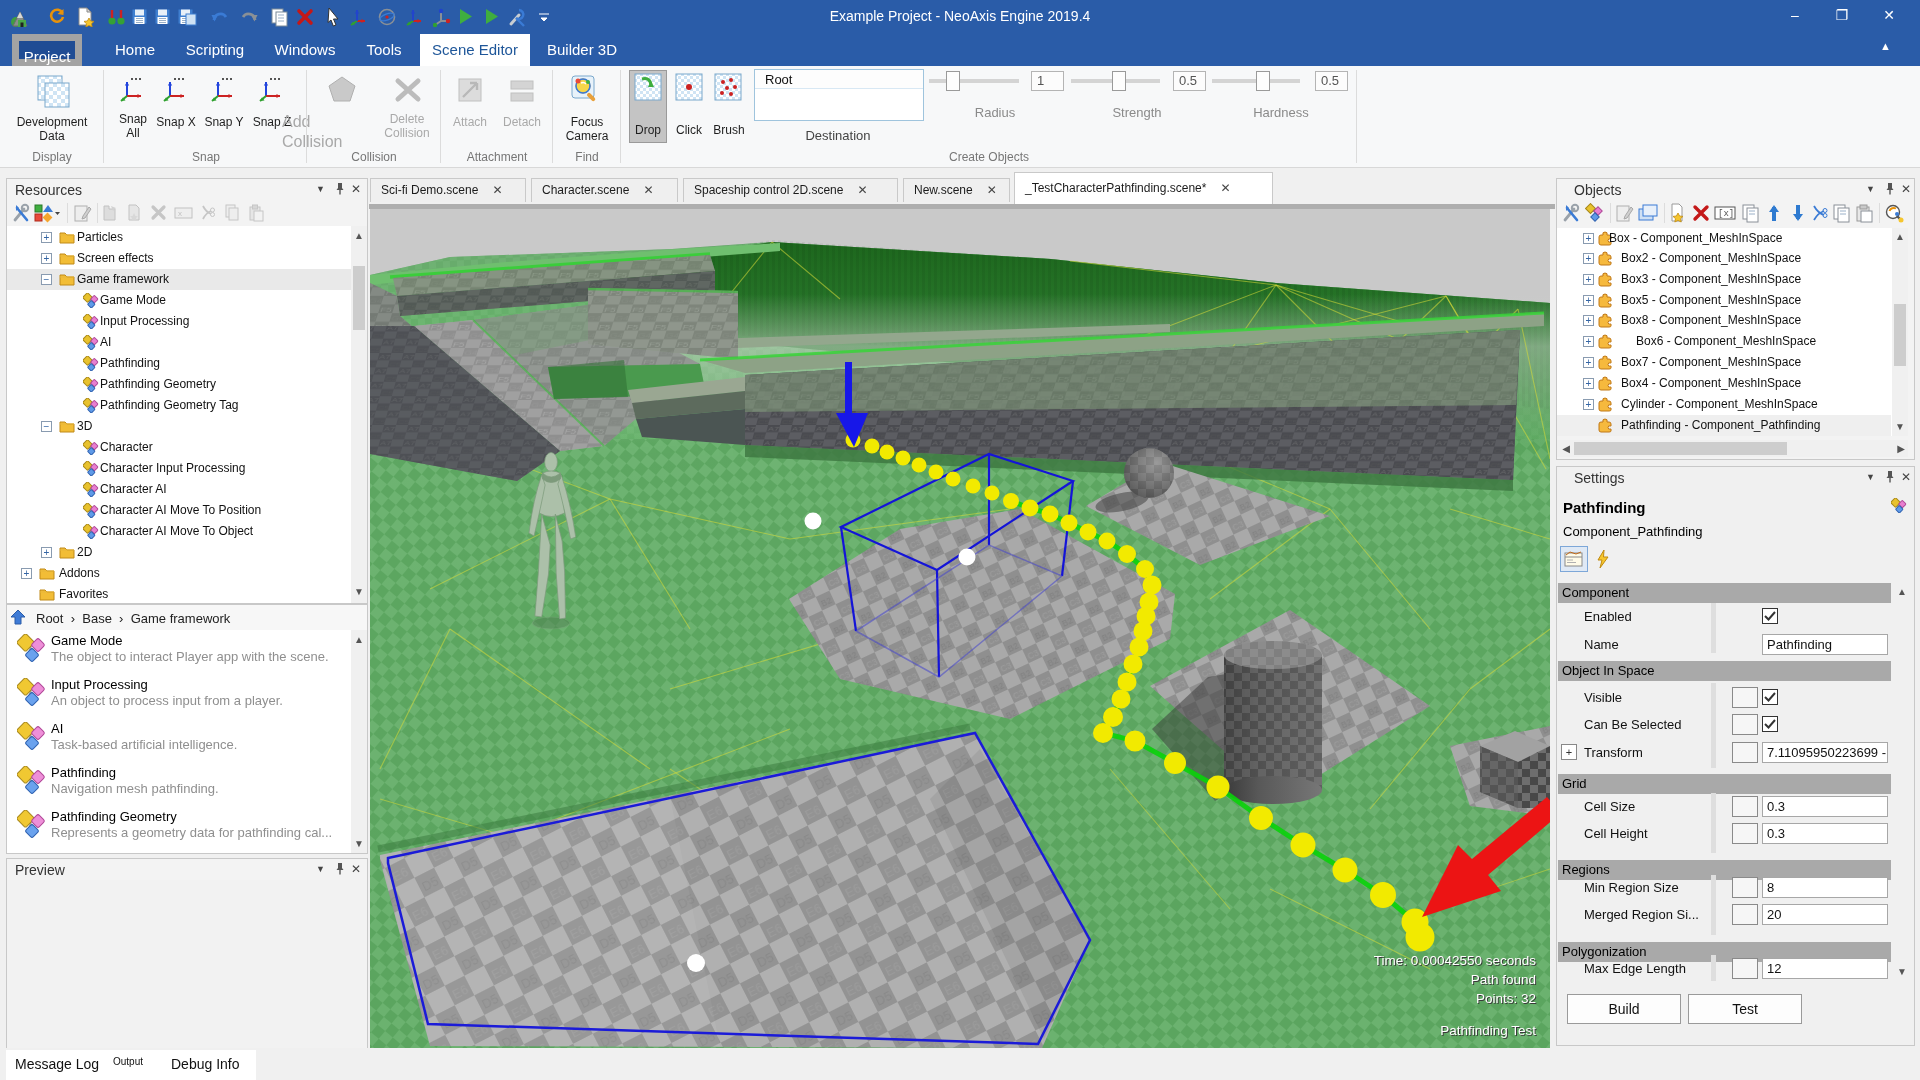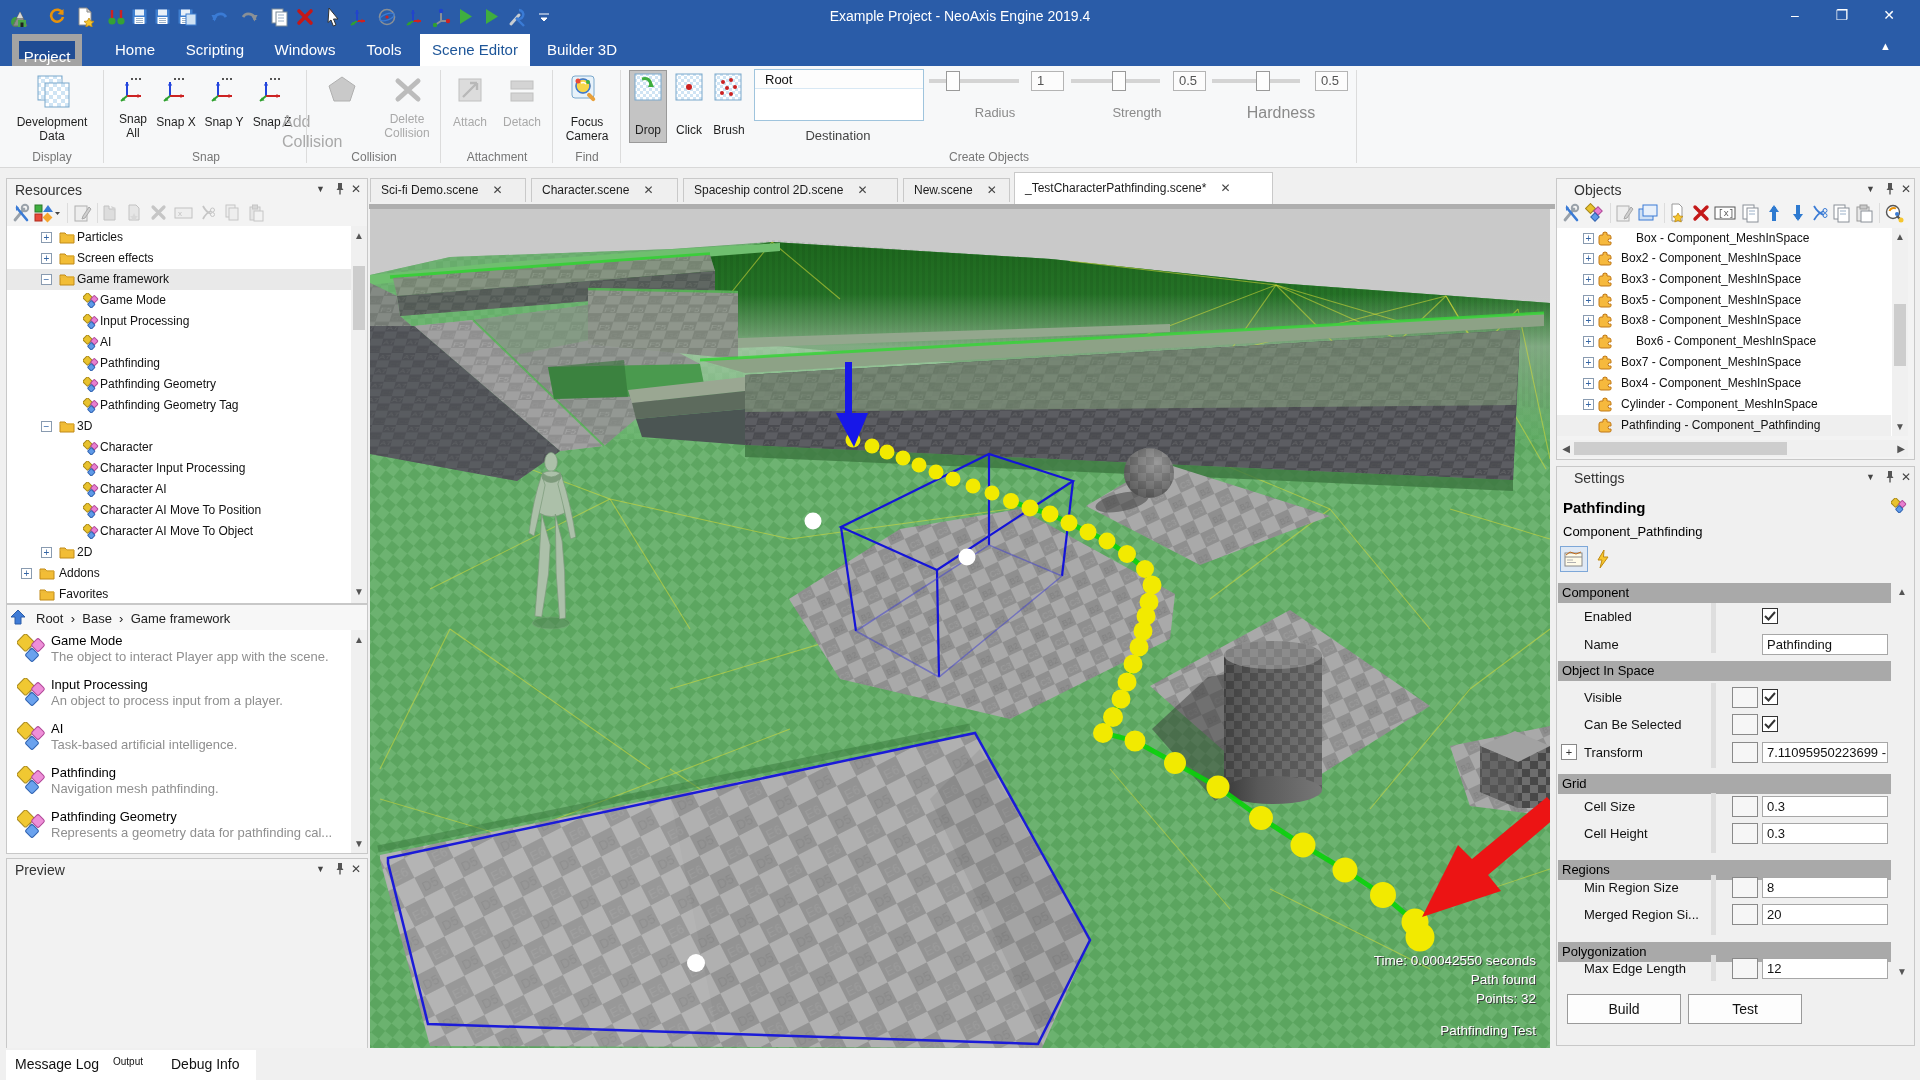--- a/index.html
+++ b/index.html
@@ -265,21 +265,21 @@
 <div class="abs" style="left:946px;top:5px;width:14px;height:20px;background:#fdfdfd;border:1px solid #9a9a9a"></div>
 <div class="abs" style="left:1031px;top:5px;width:33px;height:20px;background:#fcfcfc;border:1px solid #b4b4b4;font-size:13px;color:#555;padding-left:5px;line-height:18px">1</div>
 <div class="abs" style="left:995px;top:40px;width:120px;margin-left:-60px;text-align:center;font-size:13px;color:#8a8a8a;line-height:14px">Radius</div>
 <div class="abs" style="left:1071px;top:13px;width:89px;height:4px;background:#d4d4d4"></div>
 <div class="abs" style="left:1112px;top:5px;width:14px;height:20px;background:#fdfdfd;border:1px solid #9a9a9a"></div>
 <div class="abs" style="left:1173px;top:5px;width:33px;height:20px;background:#fcfcfc;border:1px solid #b4b4b4;font-size:13px;color:#555;padding-left:5px;line-height:18px">0.5</div>
 <div class="abs" style="left:1137px;top:40px;width:120px;margin-left:-60px;text-align:center;font-size:13px;color:#8a8a8a;line-height:14px">Strength</div>
 <div class="abs" style="left:1212px;top:13px;width:88px;height:4px;background:#d4d4d4"></div>
 <div class="abs" style="left:1256px;top:5px;width:14px;height:20px;background:#fdfdfd;border:1px solid #9a9a9a"></div>
 <div class="abs" style="left:1315px;top:5px;width:33px;height:20px;background:#fcfcfc;border:1px solid #b4b4b4;font-size:13px;color:#555;padding-left:5px;line-height:18px">0.5</div>
-<div class="abs" style="left:1281px;top:40px;width:120px;margin-left:-60px;text-align:center;font-size:16px;color:#8a8a8a;line-height:14px">Hardness</div>
+<div class="abs" style="left:1281px;top:40px;width:120px;margin-left:-60px;text-align:center;font-size:13px;color:#8a8a8a;line-height:14px">Hardness</div>
   </div>
 <div class="abs rlabel" style="left:8px;width:88px">Display</div>
 <div class="abs rlabel" style="left:110px;width:192px">Snap</div>
 <div class="abs rlabel" style="left:310px;width:128px">Collision</div>
 <div class="abs rlabel" style="left:444px;width:106px">Attachment</div>
 <div class="abs rlabel" style="left:556px;width:62px">Find</div>
 <div class="abs rlabel" style="left:625px;width:728px">Create Objects</div>
 <div class="abs rsep" style="left:103px"></div>
 <div class="abs rsep" style="left:306px"></div>
 <div class="abs rsep" style="left:440px"></div>
@@ -907,21 +907,21 @@
         <circle cx="17" cy="17" r="2.5" fill="#f6c62e"></circle>
       </svg>
     </div>
 <div class="abs" style="left:2px;top:50px;width:335px;height:208px;background:#fff"></div>
 <div id="obj-tree" class="abs" style="left:0;top:0;width:337px;height:258px;overflow:hidden">
 <div class="abs treerow" style="left:2px;top:50px;width:334px;">
         <div class="abs plusbox" style="left:26px;top:5px">+</div>
         <svg class="abs" style="left:40px;top:3px" width="16" height="15">
           <path d="M2 6 Q2 4 4 4 L6 4 Q5 1 8 1 Q11 1 10 4 L12 4 Q14 4 14 6 L14 8 Q11 7 11 9.5 Q11 12 14 11 L14 13 Q14 14 12 14 L4 14 Q2 14 2 12 Z" fill="#f6b93d" stroke="#c07818"></path>
         </svg>
-        <div class="abs" style="left:79px">Box - Component_MeshInSpace</div>
+        <div class="abs" style="left:52px">Box - Component_MeshInSpace</div>
       </div>
 <div class="abs treerow" style="left:2px;top:70px;width:334px;">
         <div class="abs plusbox" style="left:26px;top:5px">+</div>
         <svg class="abs" style="left:40px;top:3px" width="16" height="15">
           <path d="M2 6 Q2 4 4 4 L6 4 Q5 1 8 1 Q11 1 10 4 L12 4 Q14 4 14 6 L14 8 Q11 7 11 9.5 Q11 12 14 11 L14 13 Q14 14 12 14 L4 14 Q2 14 2 12 Z" fill="#f6b93d" stroke="#c07818"></path>
         </svg>
         <div class="abs" style="left:64px">Box2 - Component_MeshInSpace</div>
       </div>
 <div class="abs treerow" style="left:2px;top:91px;width:334px;">
         <div class="abs plusbox" style="left:26px;top:5px">+</div>

